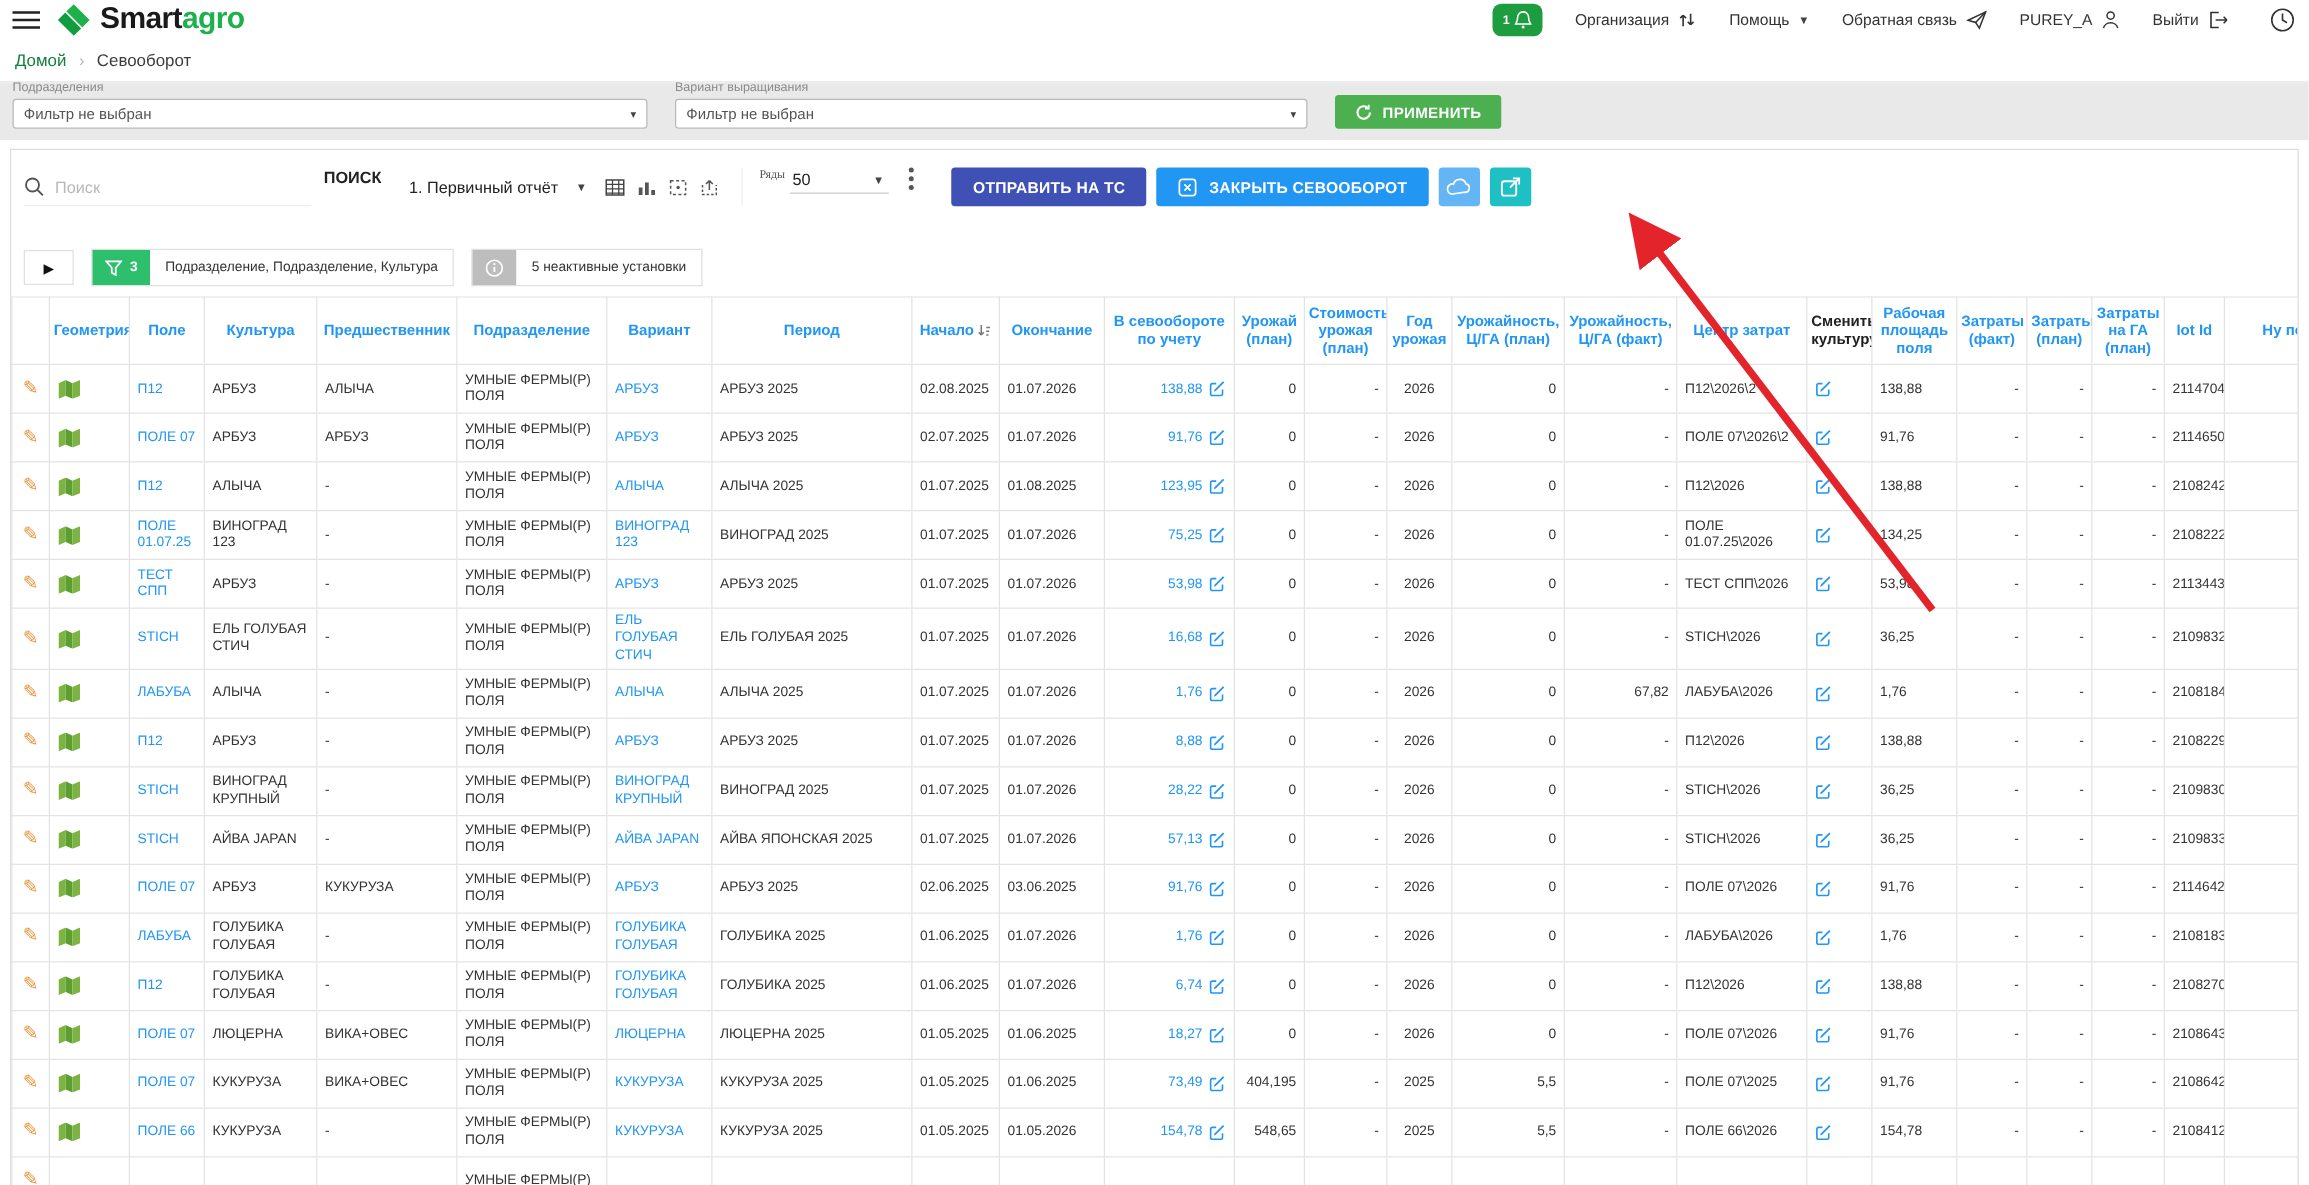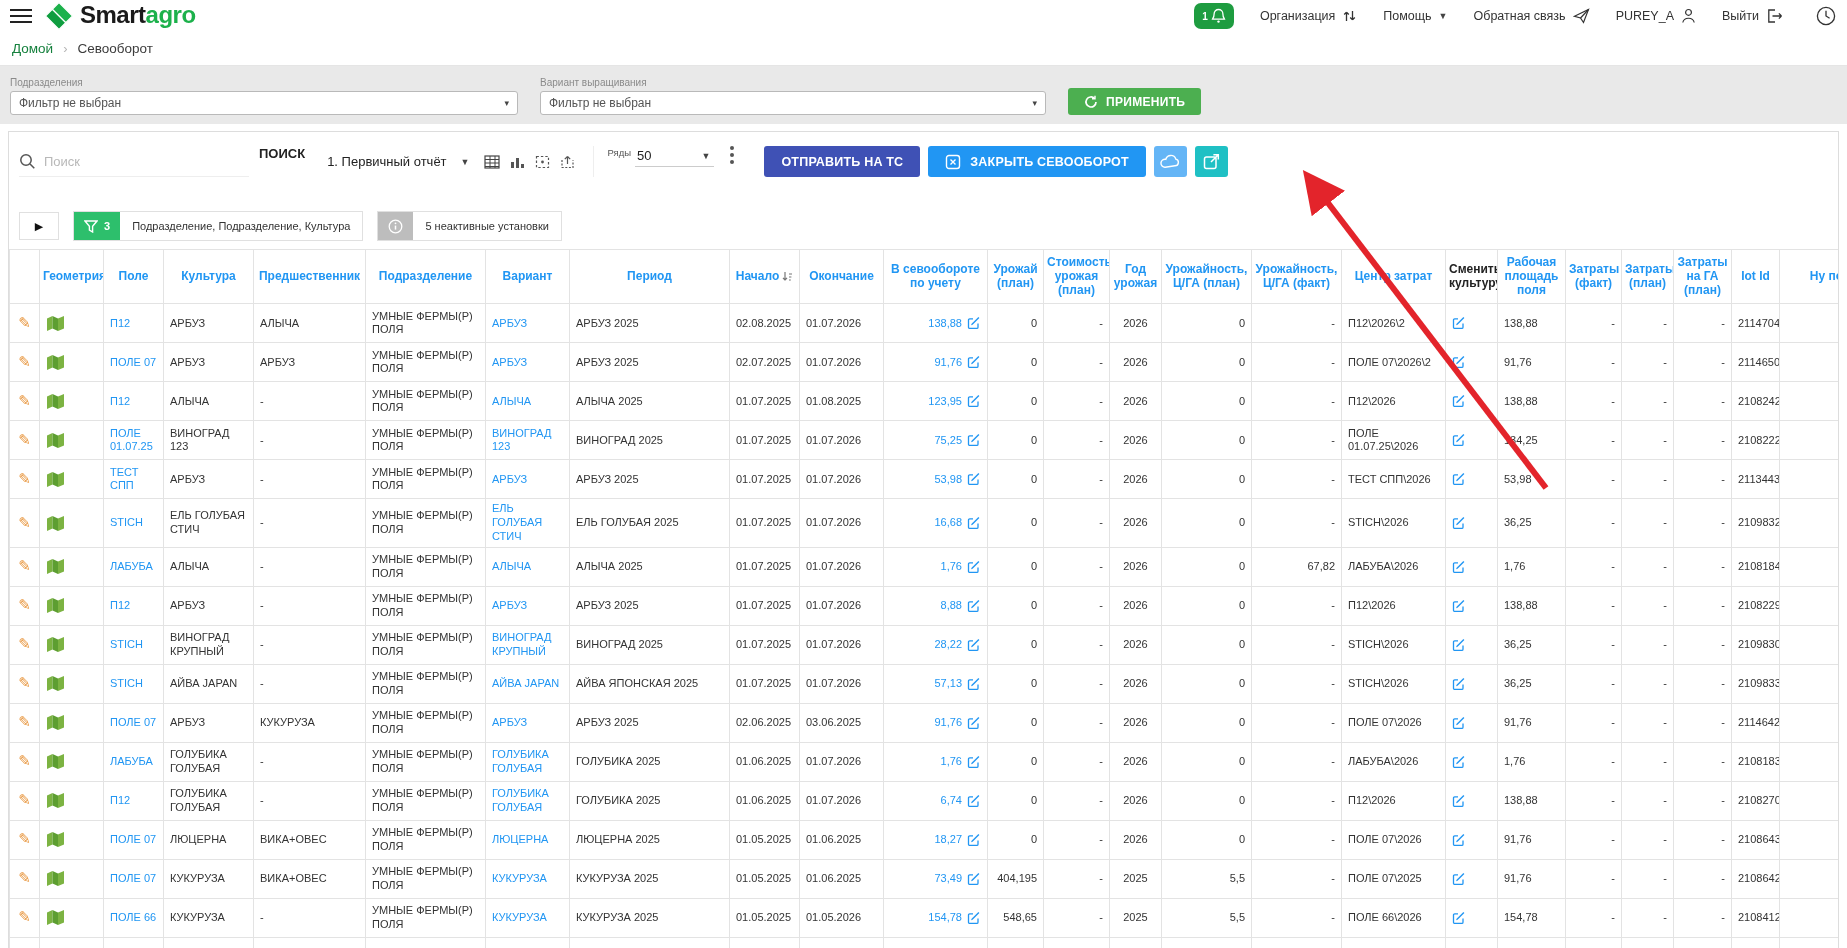--- a/index.html
+++ b/index.html
@@ -22,21 +22,21 @@
   .caret { font-size:9px; color:#444; }
 
   
   .breadcrumb { height:34px; display:flex; align-items:center; gap:10px; padding:0 12px;
     font-size:13.5px; border-bottom:1px solid #e5e5e5; }
   .bc-home { color:#15803d; cursor:pointer; }
   .bc-sep { color:#b5b5b5; font-size:13px; }
   .bc-cur { color:#3c3c3c; }
 
   
-  .filterbar { height:58px; background:#e9e9e9; display:flex; align-items:flex-end;
+  .filterbar { height:46px; background:#e9e9e9; display:flex; align-items:flex-end;
     padding:6px 10px 9px 10px; gap:22px; }
   .f-group { display:flex; flex-direction:column; gap:3px; }
   .f-label { font-size:10px; color:#8a8a8a; }
   .f-select { background:#fff; border:1px solid #b9b9b9; border-radius:3px; height:24px;
     display:flex; align-items:center; justify-content:space-between; padding:0 8px;
     font-size:12px; color:#555; cursor:pointer; }
   .apply-btn { background:#4caf50; color:#fff; border:none; border-radius:3px; height:27px;
     padding:0 16px; font-size:12px; font-weight:bold; display:flex; align-items:center; gap:8px;
     cursor:pointer; letter-spacing:0.3px; }
 
@@ -45,21 +45,21 @@
   .toolbar { display:flex; padding:14px 10px 10px 10px; gap:8px; }
   .search-wrap { display:flex; align-items:center; gap:8px; width:230px; border-bottom:1px solid #eee; }
   .search-input { border:none; outline:none; font-size:13px; color:#555; width:170px; padding:4px 0; }
   .search-input::placeholder { color:#b8b8b8; }
   .search-label { font-size:13px; font-weight:bold; color:#222; margin:0 8px 0 2px; cursor:pointer; }
   .report-select { display:flex; align-items:center; gap:14px; font-size:13px; color:#222;
     padding:4px 6px; cursor:pointer; }
   .tb-icons { display:flex; align-items:center; gap:10px; }
   .tb-icon { cursor:pointer; }
   .rows-group { display:flex; align-items:flex-start; gap:4px; margin-left:10px; border-left:1px solid #eee; padding-left:14px; }
-  .rows-label { font-size:9.5px; color:#555; margin-top:1px; }
+  .rows-label { font-size:9.5px; color:#555; margin-top:1px;font-family:Liberation Serif, serif; }
   .rows-select { font-size:13px; color:#222; display:flex; gap:50px; align-items:center;
     border-bottom:1px solid #ccc; padding:2px 4px 3px 2px; cursor:pointer; }
   .kebab { display:flex; flex-direction:column; gap:3px; padding:0 8px; cursor:pointer; }
   .kebab i { width:4px; height:4px; border-radius:50%; background:#555; }
   .btn { border:none; color:#fff; font-size:12.5px; font-weight:bold; height:31px; border-radius:3px;
     display:flex; align-items:center; justify-content:center; gap:9px; padding:0 17px;
     cursor:pointer; letter-spacing:0.2px; }
   .btn-indigo { background:#3f51b5; margin-left:14px; }
   .btn-green  { background:#8bc34a; }
   .btn-blue   { background:#2196f3; }

